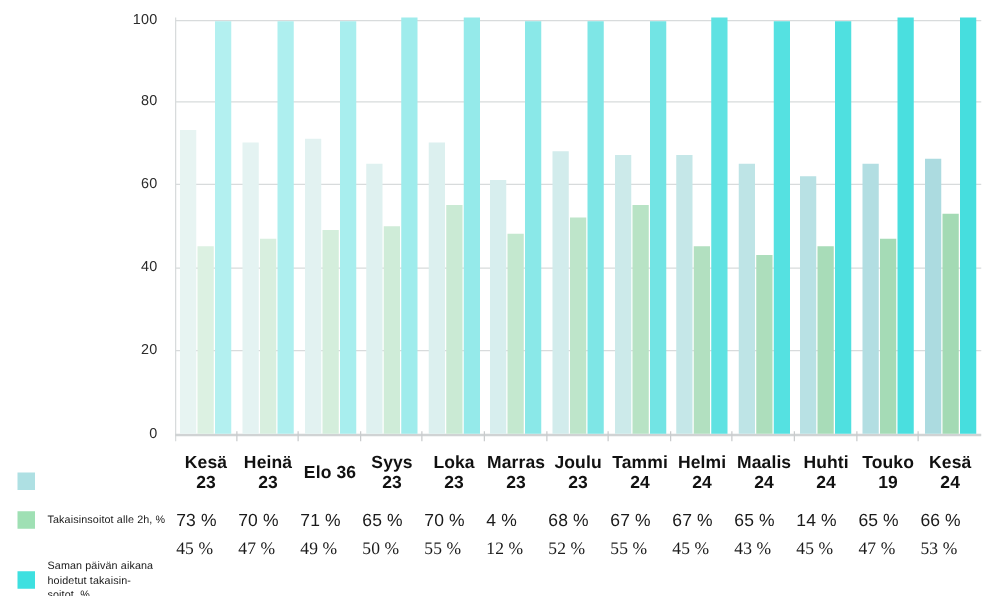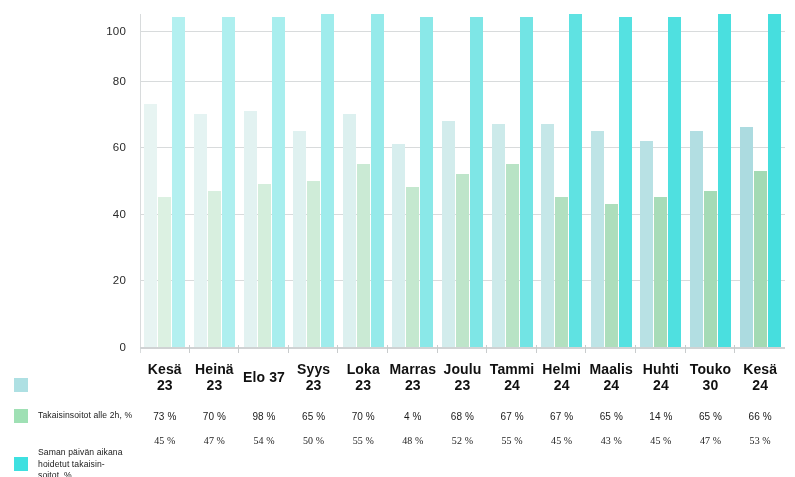--- a/index.html
+++ b/index.html
@@ -145,23 +145,22 @@
   }
   th {
     font-size: 14px;
     font-weight: bold;
     color: #111;
     padding: 6px 0 10px 0;
     text-align: center;
     letter-spacing: 0.1px;
   }
   td {
-    font-size: 10px;
+    font-size: 14px;
     color: #1a1a1a;
-    text-align: center;
     height: 22px;
     letter-spacing: 0.1px;
   }
   tbody tr.r0 td { padding-top: 2px; }
   tbody tr.r1 td { padding-top: 1px; font-family: Liberation Serif, serif; }
   tbody tr.r2 td { padding-top: 9px; }
 </style>
 </head>
 <body>
 
@@ -178,21 +177,21 @@
         </div>
         <div class="gridline" style="top: 205.8px;">
           <span class="ytick-label">40</span>
         </div>
         <div class="gridline" style="top: 139.2px;">
           <span class="ytick-label">60</span>
         </div>
         <div class="gridline" style="top: 72.6px;">
           <span class="ytick-label">80</span>
         </div>
-        <div class="gridline" style="top: 23px;">
+        <div class="gridline" style="top: 8px;">
           <span class="ytick-label">100</span>
         </div>
       </div>
     <div id="groups">
         <div class="group">
           <div class="bar" title="Kesä 23 — 73 %" style="height: 243.09px; background: rgb(231, 244, 242); margin-bottom: 6px;"></div>
           <div class="bar" title="Kesä 23 — 45 %" style="height: 149.85px; background: rgb(220, 241, 226); margin-bottom: 6px;"></div>
           <div class="bar" title="Kesä 23 — 99 %" style="height: 329.67px; background: rgb(179, 240, 240); margin-bottom: 6px;"></div>
           <div class="sep"></div>
         </div>
@@ -287,56 +286,56 @@
 soitot, %</span>
       </div>
     </div>
 
     <div id="table">
       <table>
         <thead>
           <tr id="head-row">
               <th>Kesä 23</th>
               <th>Heinä 23</th>
-              <th>Elo 37</th>
+              <th>Elo 36</th>
               <th>Syys 23</th>
               <th>Loka 23</th>
               <th>Marras 23</th>
               <th>Joulu 23</th>
               <th>Tammi 24</th>
               <th>Helmi 24</th>
               <th>Maalis 24</th>
               <th>Huhti 24</th>
-              <th>Touko 30</th>
+              <th>Touko 19</th>
               <th>Kesä 24</th>
             </tr>
         </thead>
         <tbody id="body-rows">
             <tr class="r0">
               <td>73 %</td>
               <td>70 %</td>
-              <td>98 %</td>
+              <td>71 %</td>
               <td>65 %</td>
               <td>70 %</td>
               <td>4 %</td>
               <td>68 %</td>
               <td>67 %</td>
               <td>67 %</td>
               <td>65 %</td>
               <td>14 %</td>
               <td>65 %</td>
               <td>66 %</td>
             </tr>
             <tr class="r1">
               <td>45 %</td>
               <td>47 %</td>
-              <td>54 %</td>
+              <td>49 %</td>
               <td>50 %</td>
               <td>55 %</td>
-              <td>48 %</td>
+              <td>12 %</td>
               <td>52 %</td>
               <td>55 %</td>
               <td>45 %</td>
               <td>43 %</td>
               <td>45 %</td>
               <td>47 %</td>
               <td>53 %</td>
             </tr>
           </tbody>
       </table>

